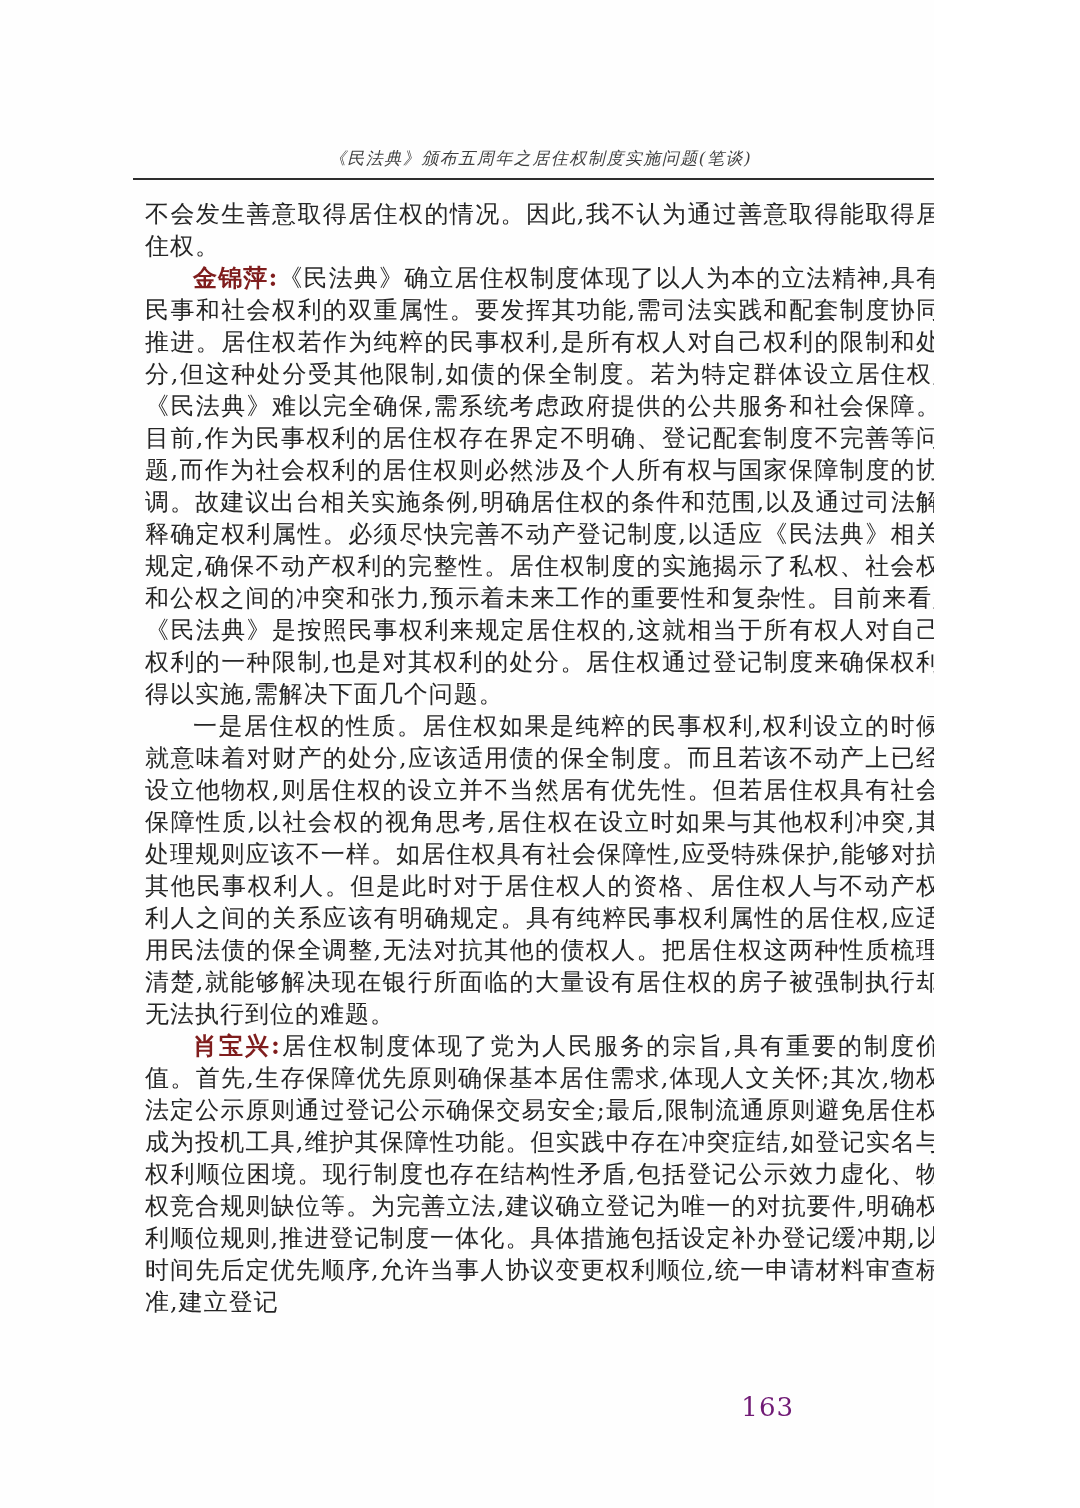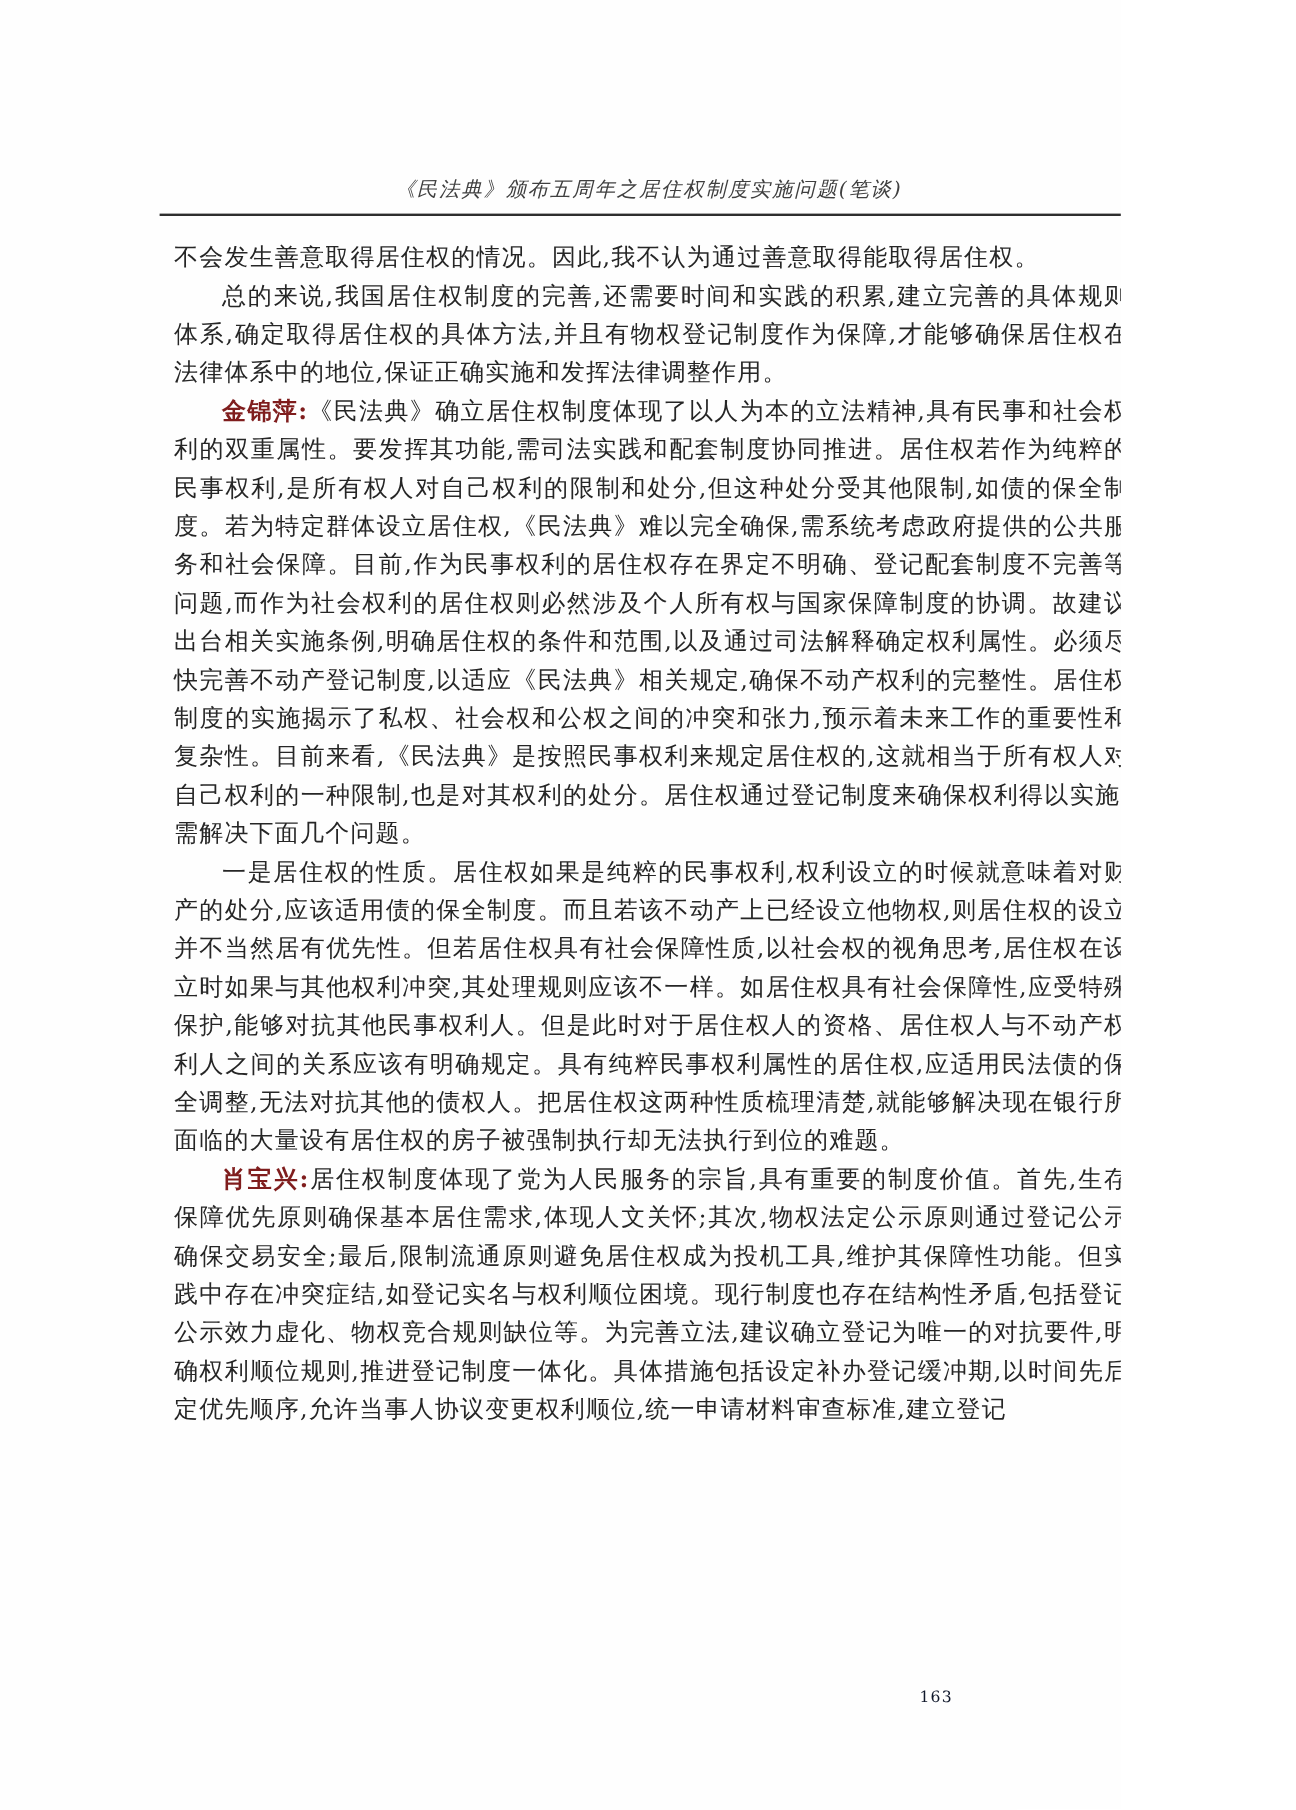--- a/index.html
+++ b/index.html
@@ -36,52 +36,51 @@
     margin: 0;
   }
   .article {
     margin-top: 18px;
     padding-left: 12px;
     padding-right: 7px; 
     color: #262626;
   }
   .article p.para {
     margin: 0;
-    font-size: 20px;
+    font-size: 24px;
     line-height: 32px;
     letter-spacing: 1px;
     text-align: justify;
     text-justify: inter-ideograph;
     word-break: break-all;
   }
   .article p.para.indent {
     text-indent: 2em;
   }
   .article strong {
     font-weight: bold;
     color: #7f1d1d;
   }
   .page-number {
     position: absolute;
     right: 140px;
     bottom: 86px;
-    font-size: 13px;
-    color: #0f172a;
+    font-size: 26px;
+    color: #701a75;
     letter-spacing: 1px;
   }
 </style>
 </head>
 <body>
 
 <div class="page">
   <div class="content">
     <div class="header-title">《民法典》颁布五周年之居住权制度实施问题(笔谈)</div>
     <hr class="header-rule">
     <div class="article">
         <p class="para"><span>不会发生善意取得居住权的情况。因此,我不认为通过善意取得能取得居住权。</span></p>
-        <p class="para indent"><span>总的来说,我国居住权制度的完善,还需要时间和实践的积累,建立完善的具体规则体系,确定取得居住权的具体方法,并且有物权登记制度作为保障,才能够确保居住权在法律体系中的地位,保证正确实施和发挥法律调整作用。</span></p>
         <p class="para indent"><strong>金锦萍:</strong><span>《民法典》确立居住权制度体现了以人为本的立法精神,具有民事和社会权利的双重属性。要发挥其功能,需司法实践和配套制度协同推进。居住权若作为纯粹的民事权利,是所有权人对自己权利的限制和处分,但这种处分受其他限制,如债的保全制度。若为特定群体设立居住权,《民法典》难以完全确保,需系统考虑政府提供的公共服务和社会保障。目前,作为民事权利的居住权存在界定不明确、登记配套制度不完善等问题,而作为社会权利的居住权则必然涉及个人所有权与国家保障制度的协调。故建议出台相关实施条例,明确居住权的条件和范围,以及通过司法解释确定权利属性。必须尽快完善不动产登记制度,以适应《民法典》相关规定,确保不动产权利的完整性。居住权制度的实施揭示了私权、社会权和公权之间的冲突和张力,预示着未来工作的重要性和复杂性。目前来看,《民法典》是按照民事权利来规定居住权的,这就相当于所有权人对自己权利的一种限制,也是对其权利的处分。居住权通过登记制度来确保权利得以实施,需解决下面几个问题。</span></p>
         <p class="para indent"><span>一是居住权的性质。居住权如果是纯粹的民事权利,权利设立的时候就意味着对财产的处分,应该适用债的保全制度。而且若该不动产上已经设立他物权,则居住权的设立并不当然居有优先性。但若居住权具有社会保障性质,以社会权的视角思考,居住权在设立时如果与其他权利冲突,其处理规则应该不一样。如居住权具有社会保障性,应受特殊保护,能够对抗其他民事权利人。但是此时对于居住权人的资格、居住权人与不动产权利人之间的关系应该有明确规定。具有纯粹民事权利属性的居住权,应适用民法债的保全调整,无法对抗其他的债权人。把居住权这两种性质梳理清楚,就能够解决现在银行所面临的大量设有居住权的房子被强制执行却无法执行到位的难题。</span></p>
         <p class="para indent"><strong>肖宝兴:</strong><span>居住权制度体现了党为人民服务的宗旨,具有重要的制度价值。首先,生存保障优先原则确保基本居住需求,体现人文关怀;其次,物权法定公示原则通过登记公示确保交易安全;最后,限制流通原则避免居住权成为投机工具,维护其保障性功能。但实践中存在冲突症结,如登记实名与权利顺位困境。现行制度也存在结构性矛盾,包括登记公示效力虚化、物权竞合规则缺位等。为完善立法,建议确立登记为唯一的对抗要件,明确权利顺位规则,推进登记制度一体化。具体措施包括设定补办登记缓冲期,以时间先后定优先顺序,允许当事人协议变更权利顺位,统一申请材料审查标准,建立登记</span></p>
       </div>
   </div>
   <div class="page-number">163</div>
 </div>
 
 </body></html>

